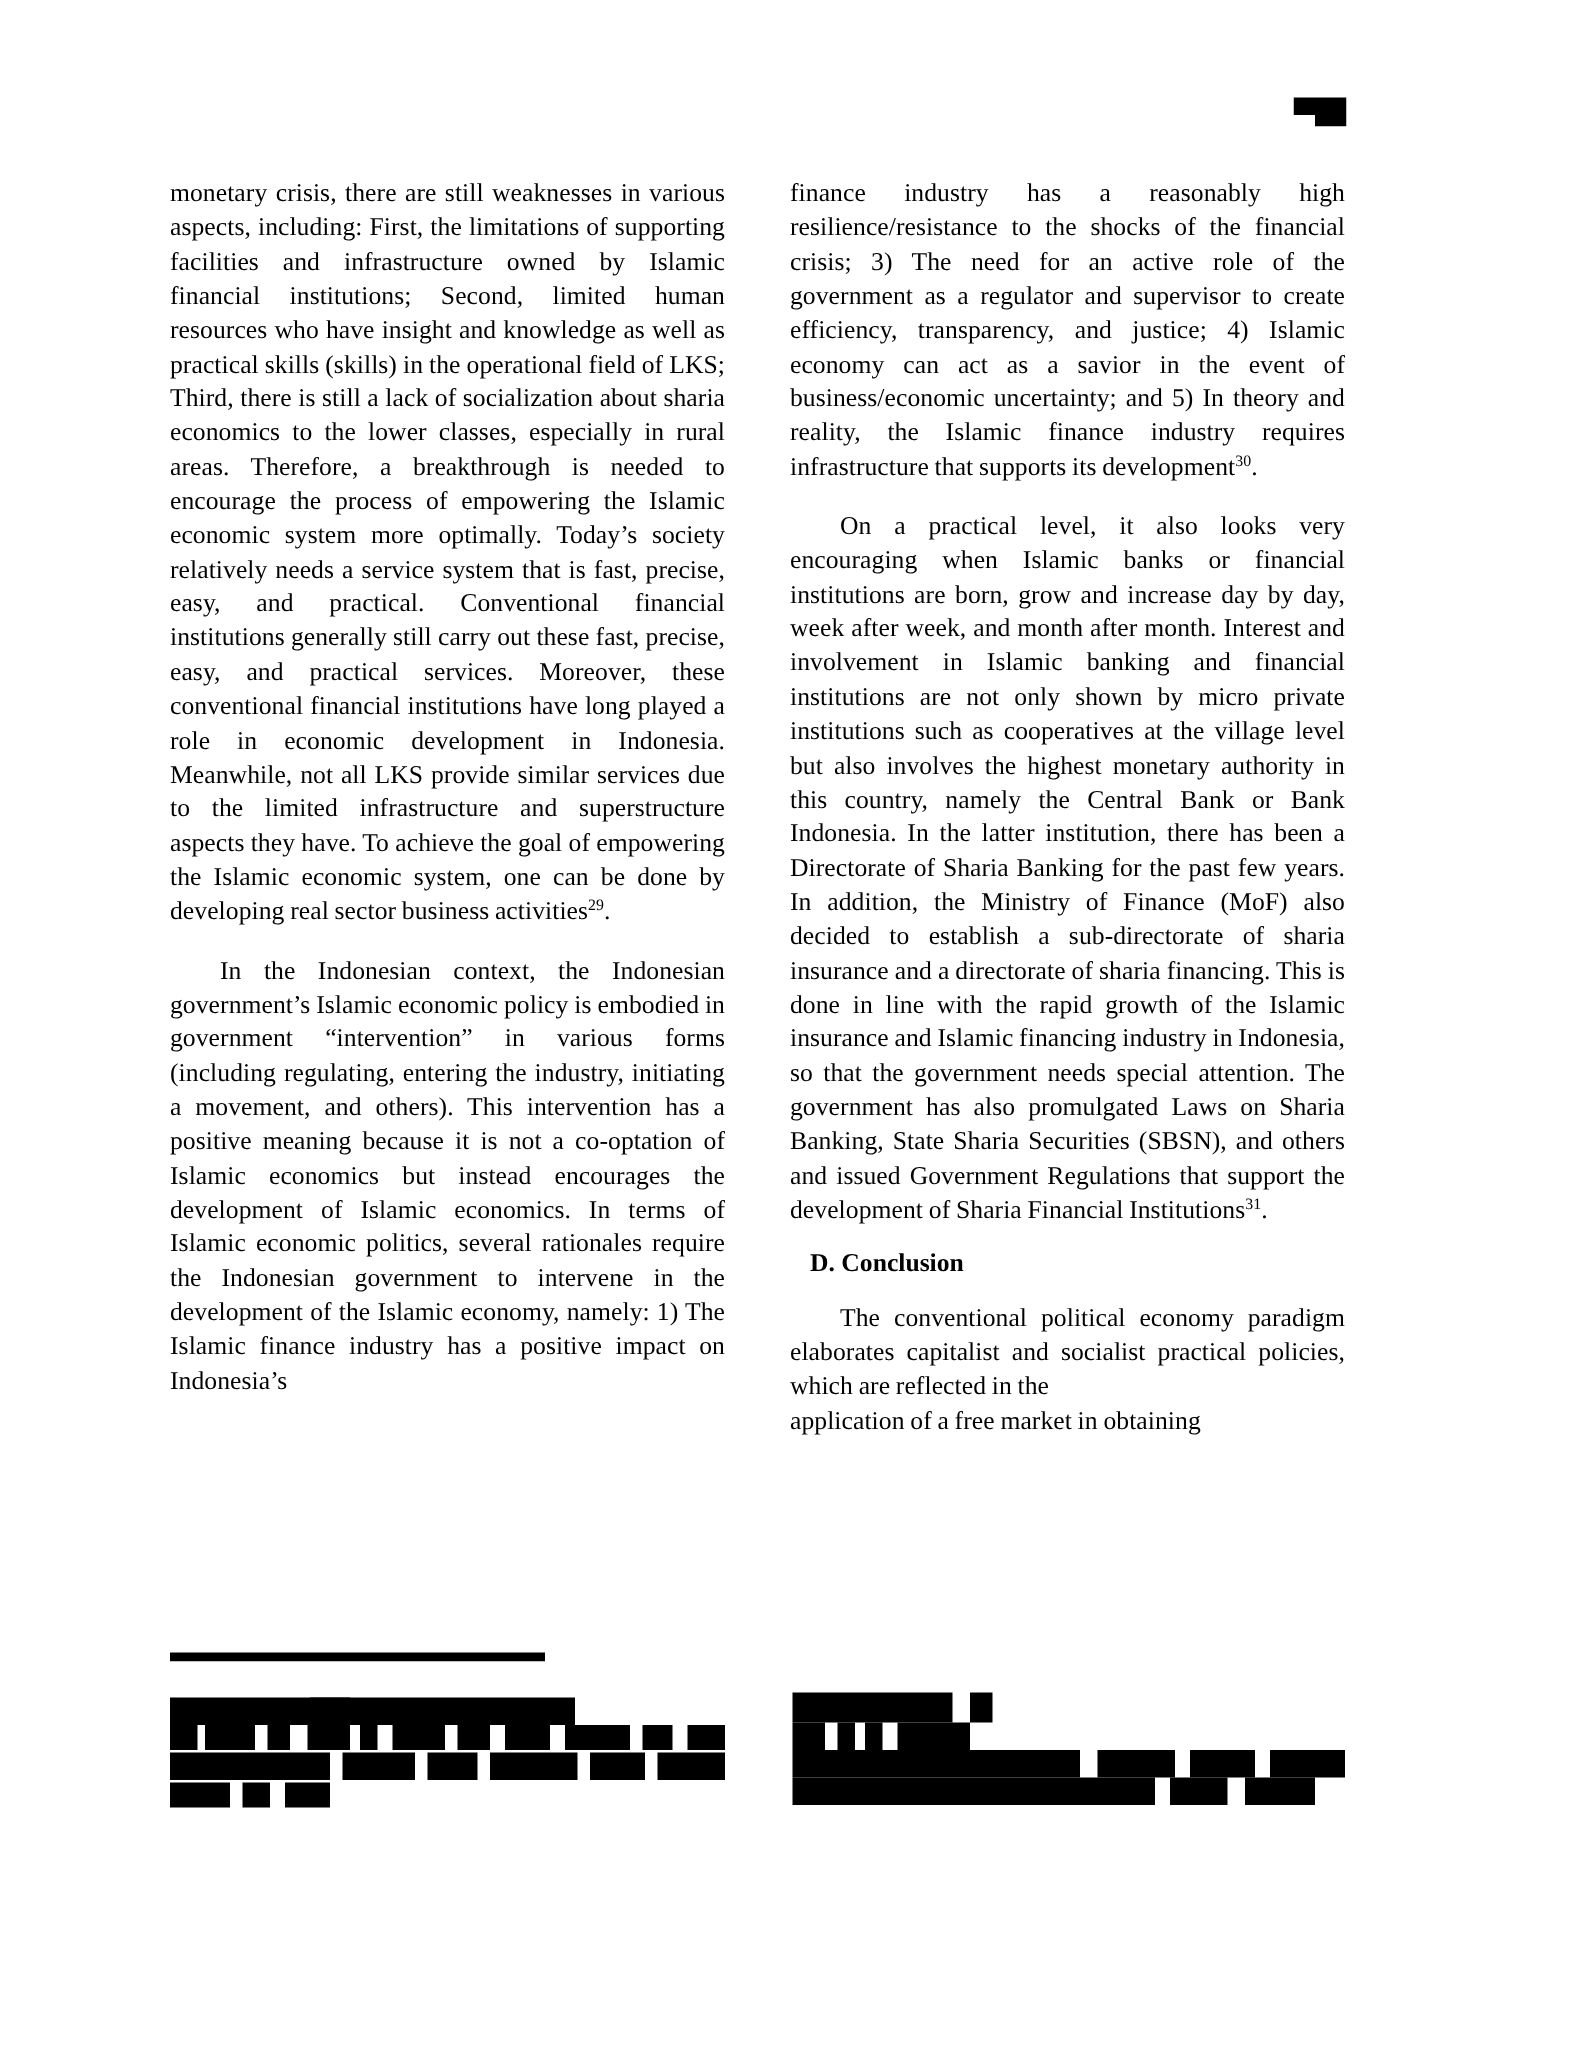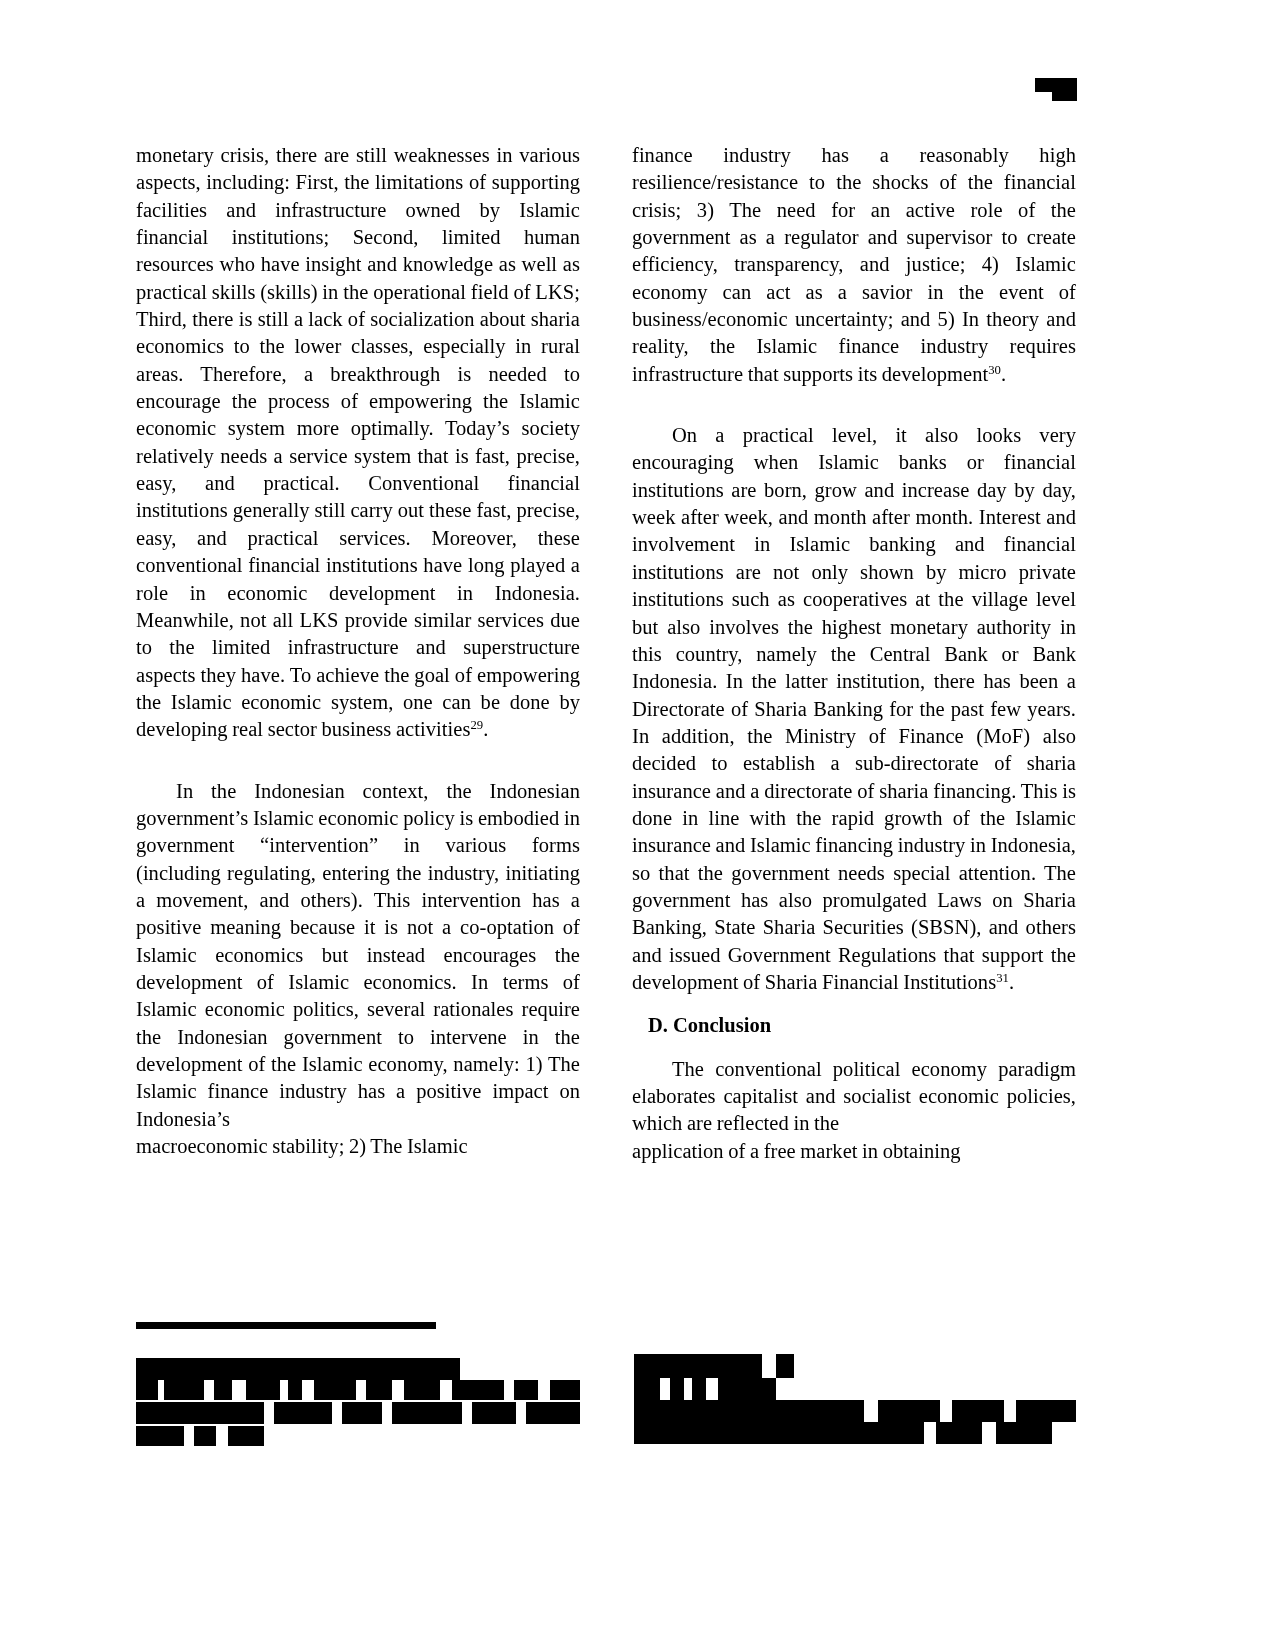--- a/index.html
+++ b/index.html
@@ -55,21 +55,21 @@
     margin: 0;
     text-align: justify;
     text-justify: inter-word;
     font-size: 20.5px;
     line-height: 27.35px;
     letter-spacing: 0.05px;
     word-spacing: 0.2px;
     hyphens: none;
   }
   p.body + p.body {
-    margin-top: 34px;
+    margin-top: 20px;
   }
   p.indent {
     text-indent: 40px;
   }
   p.tight {
     word-spacing: -0.6px;
   }
   sup {
     font-size: 0.62em;
     vertical-align: 0.55em;
@@ -121,33 +121,32 @@
   <div class="header-redaction"></div>
 
   <div class="columns">
 
     <div class="col">
 
       <p class="body tight"><span>monetary crisis, there are still weaknesses in various aspects, including: First, the limitations of supporting facilities and infrastructure owned by Islamic financial institutions; Second, limited human resources who have insight and knowledge as well as practical skills (skills) in the operational field of LKS; Third, there is still a lack of socialization about sharia economics to the lower classes, especially in rural areas. Therefore, a breakthrough is needed to encourage the process of empowering the Islamic economic system more optimally. Today’s society relatively needs a service system that is fast, precise, easy, and practical. Conventional financial institutions generally still carry out these fast, precise, easy, and practical services. Moreover, these conventional financial institutions have long played a role in economic development in Indonesia. Meanwhile, not all LKS provide similar services due to the limited infrastructure and superstructure aspects they have. To achieve the goal of empowering the Islamic economic system, one can be done by developing real sector business activities</span><sup>29</sup><span>.</span></p>
 
       <p class="body indent tight"><span>In the Indonesian context, the Indonesian government’s Islamic economic policy is embodied in government “intervention” in various forms (including regulating, entering the industry, initiating a movement, and others). This intervention has a positive meaning because it is not a co-optation of Islamic economics but instead encourages the development of Islamic economics. In terms of Islamic economic politics, several rationales require the Indonesian government to intervene in the development of the Islamic economy, namely: 1) The Islamic finance industry has a positive impact on Indonesia’s</span></p>
 
-      <p class="body tight ul-line" style="margin-top:0;">macroeconomic  stability;  2)  The  Islamic</p>
 
     </div>
 
     <div class="col">
 
       <p class="body tight"><span>finance industry has a reasonably high resilience/resistance to the shocks of the financial crisis; 3) The need for an active role of the government as a regulator and supervisor to create efficiency, transparency, and justice; 4) Islamic economy can act as a savior in the event of business/economic uncertainty; and 5) In theory and reality, the Islamic finance industry requires infrastructure that supports its development</span><sup>30</sup><span>.</span></p>
 
       <p class="body indent tight"><span>On a practical level, it also looks very encouraging when Islamic banks or financial institutions are born, grow and increase day by day, week after week, and month after month. Interest and involvement in Islamic banking and financial institutions are not only shown by micro private institutions such as cooperatives at the village level but also involves the highest monetary authority in this country, namely the Central Bank or Bank Indonesia. In the latter institution, there has been a Directorate of Sharia Banking for the past few years. In addition, the Ministry of Finance (MoF) also decided to establish a sub-directorate of sharia insurance and a directorate of sharia financing. This is done in line with the rapid growth of the Islamic insurance and Islamic financing industry in Indonesia, so that the government needs special attention. The government has also promulgated Laws on Sharia Banking, State Sharia Securities (SBSN), and others and issued Government Regulations that support the development of Sharia Financial Institutions</span><sup>31</sup><span>.</span></p>
 
       <h3 class="heading gap-before-heading">D. Conclusion</h3>
 
-      <p class="body indent tight gap-after-heading">The conventional political economy paradigm elaborates capitalist and socialist economic policies, which are reflected in the</p>
+      <p class="body indent tight gap-after-heading">The conventional political economy paradigm elaborates capitalist and socialist practical policies, which are reflected in the</p>
 
       <p class="body tight ul-line" style="margin-top:0;">application  of  a  free  market  in  obtaining</p>
 
     </div>
   </div>
 
   <div class="footnote-rule"></div>
 
   <div class="footnotes">
     <div id="fn-left">

